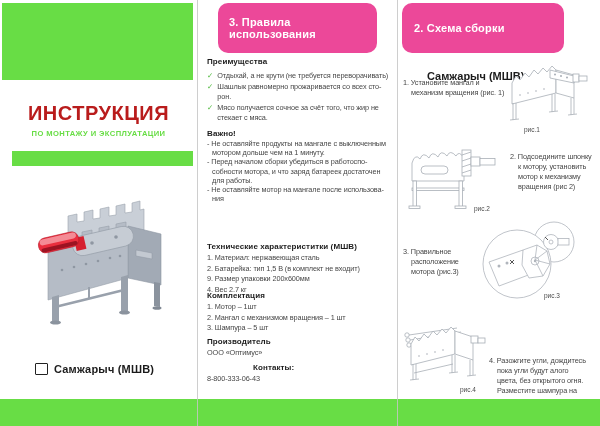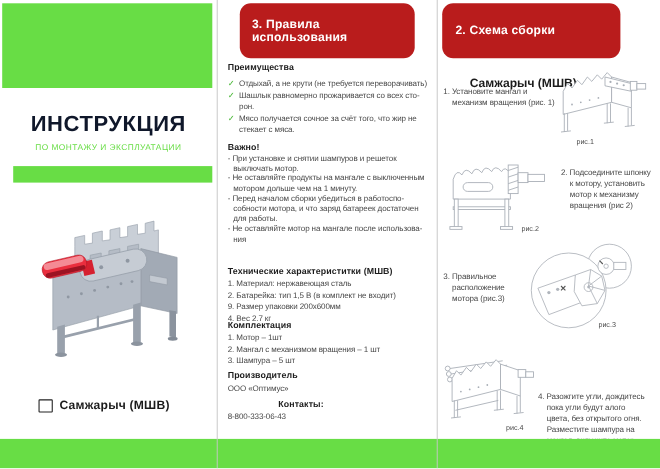--- a/index.html
+++ b/index.html
@@ -1,27 +1,27 @@
 <!DOCTYPE html>
 <html><head>
 <meta charset="utf-8">
 <style>
   html,body{margin:0;padding:0;background:#ffffff;}
   #page{position:relative;width:600px;height:426px;background:#ffffff;overflow:hidden;
         font-family:"Liberation Sans","DejaVu Sans",sans-serif;-webkit-font-smoothing:antialiased;}
   .abs{position:absolute;}
   
   .green-block{background:#68dd45;}
-  .pill{background:#b91c1c;border-radius:10px;display:flex;align-items:center;
+  .pill{background:#ec4899;border-radius:10px;display:flex;align-items:center;
         color:#ffffff;font-weight:bold;font-size:11px;letter-spacing:.2px;}
   
-  .left-title{left:0;top:102px;width:197px;text-align:center;color:#0f172a;
+  .left-title{left:0;top:102px;width:197px;text-align:center;color:#b91c1c;
               font-weight:bold;font-size:20px;letter-spacing:.5px;}
   .left-subtitle{left:0;top:129px;width:197px;text-align:center;color:#68dd45;
-                 font-weight:normal;font-size:7.6px;letter-spacing:.4px;}
+                 font-weight:bold;font-size:7.6px;letter-spacing:.4px;}
   .product-row{left:35px;top:363px;display:flex;align-items:center;gap:6px;}
   .product-box{width:11px;height:10px;border:1.6px solid #222;border-radius:1px;background:#fff;}
   .product-label{font-size:11px;font-weight:bold;color:#1b1b1b;letter-spacing:.2px;}
   
   .h8{font-size:8px;font-weight:bold;color:#1c1c1c;letter-spacing:.1px;}
   .body-txt{font-size:7.3px;color:#474747;letter-spacing:-.1px;}
   .pre{white-space:pre;}
   .hang5{padding-left:5px;text-indent:-5px;}
   .hang8{padding-left:8px;text-indent:-8px;}
   .adv-item{display:flex;gap:4px;}
@@ -107,22 +107,20 @@
     <div class="adv-item">
       <span class="check">✓</span>
       <span class="body-txt pre lh106">Мясо получается сочное за счёт того, что жир не
 стекает с мяса.</span>
     </div>
   </div>
 
   <div class="abs h8" style="left:207px;top:129px;text-align:right;">Важно!</div>
 
   <div class="abs" style="left:207px;top:139px;width:192px;">
-    <div class="body-txt pre lh92 hang5">- При установке и снятии шампуров и решеток
-выключать мотор.</div>
     <div class="body-txt pre lh92 hang5">- Не оставляйте продукты на мангале с выключенным
 мотором дольше чем на 1 минуту.</div>
     <div class="body-txt pre lh92 hang5">- Перед началом сборки убедиться в работоспо-
 собности мотора, и что заряд батареек достаточен
 для работы.</div>
     <div class="body-txt pre lh92 hang5">- Не оставляйте мотор на мангале после использова-
 ния</div>
   </div>
 
   <div class="abs h8" style="left:207px;top:242px;">Технические характериститки (МШВ)</div>

